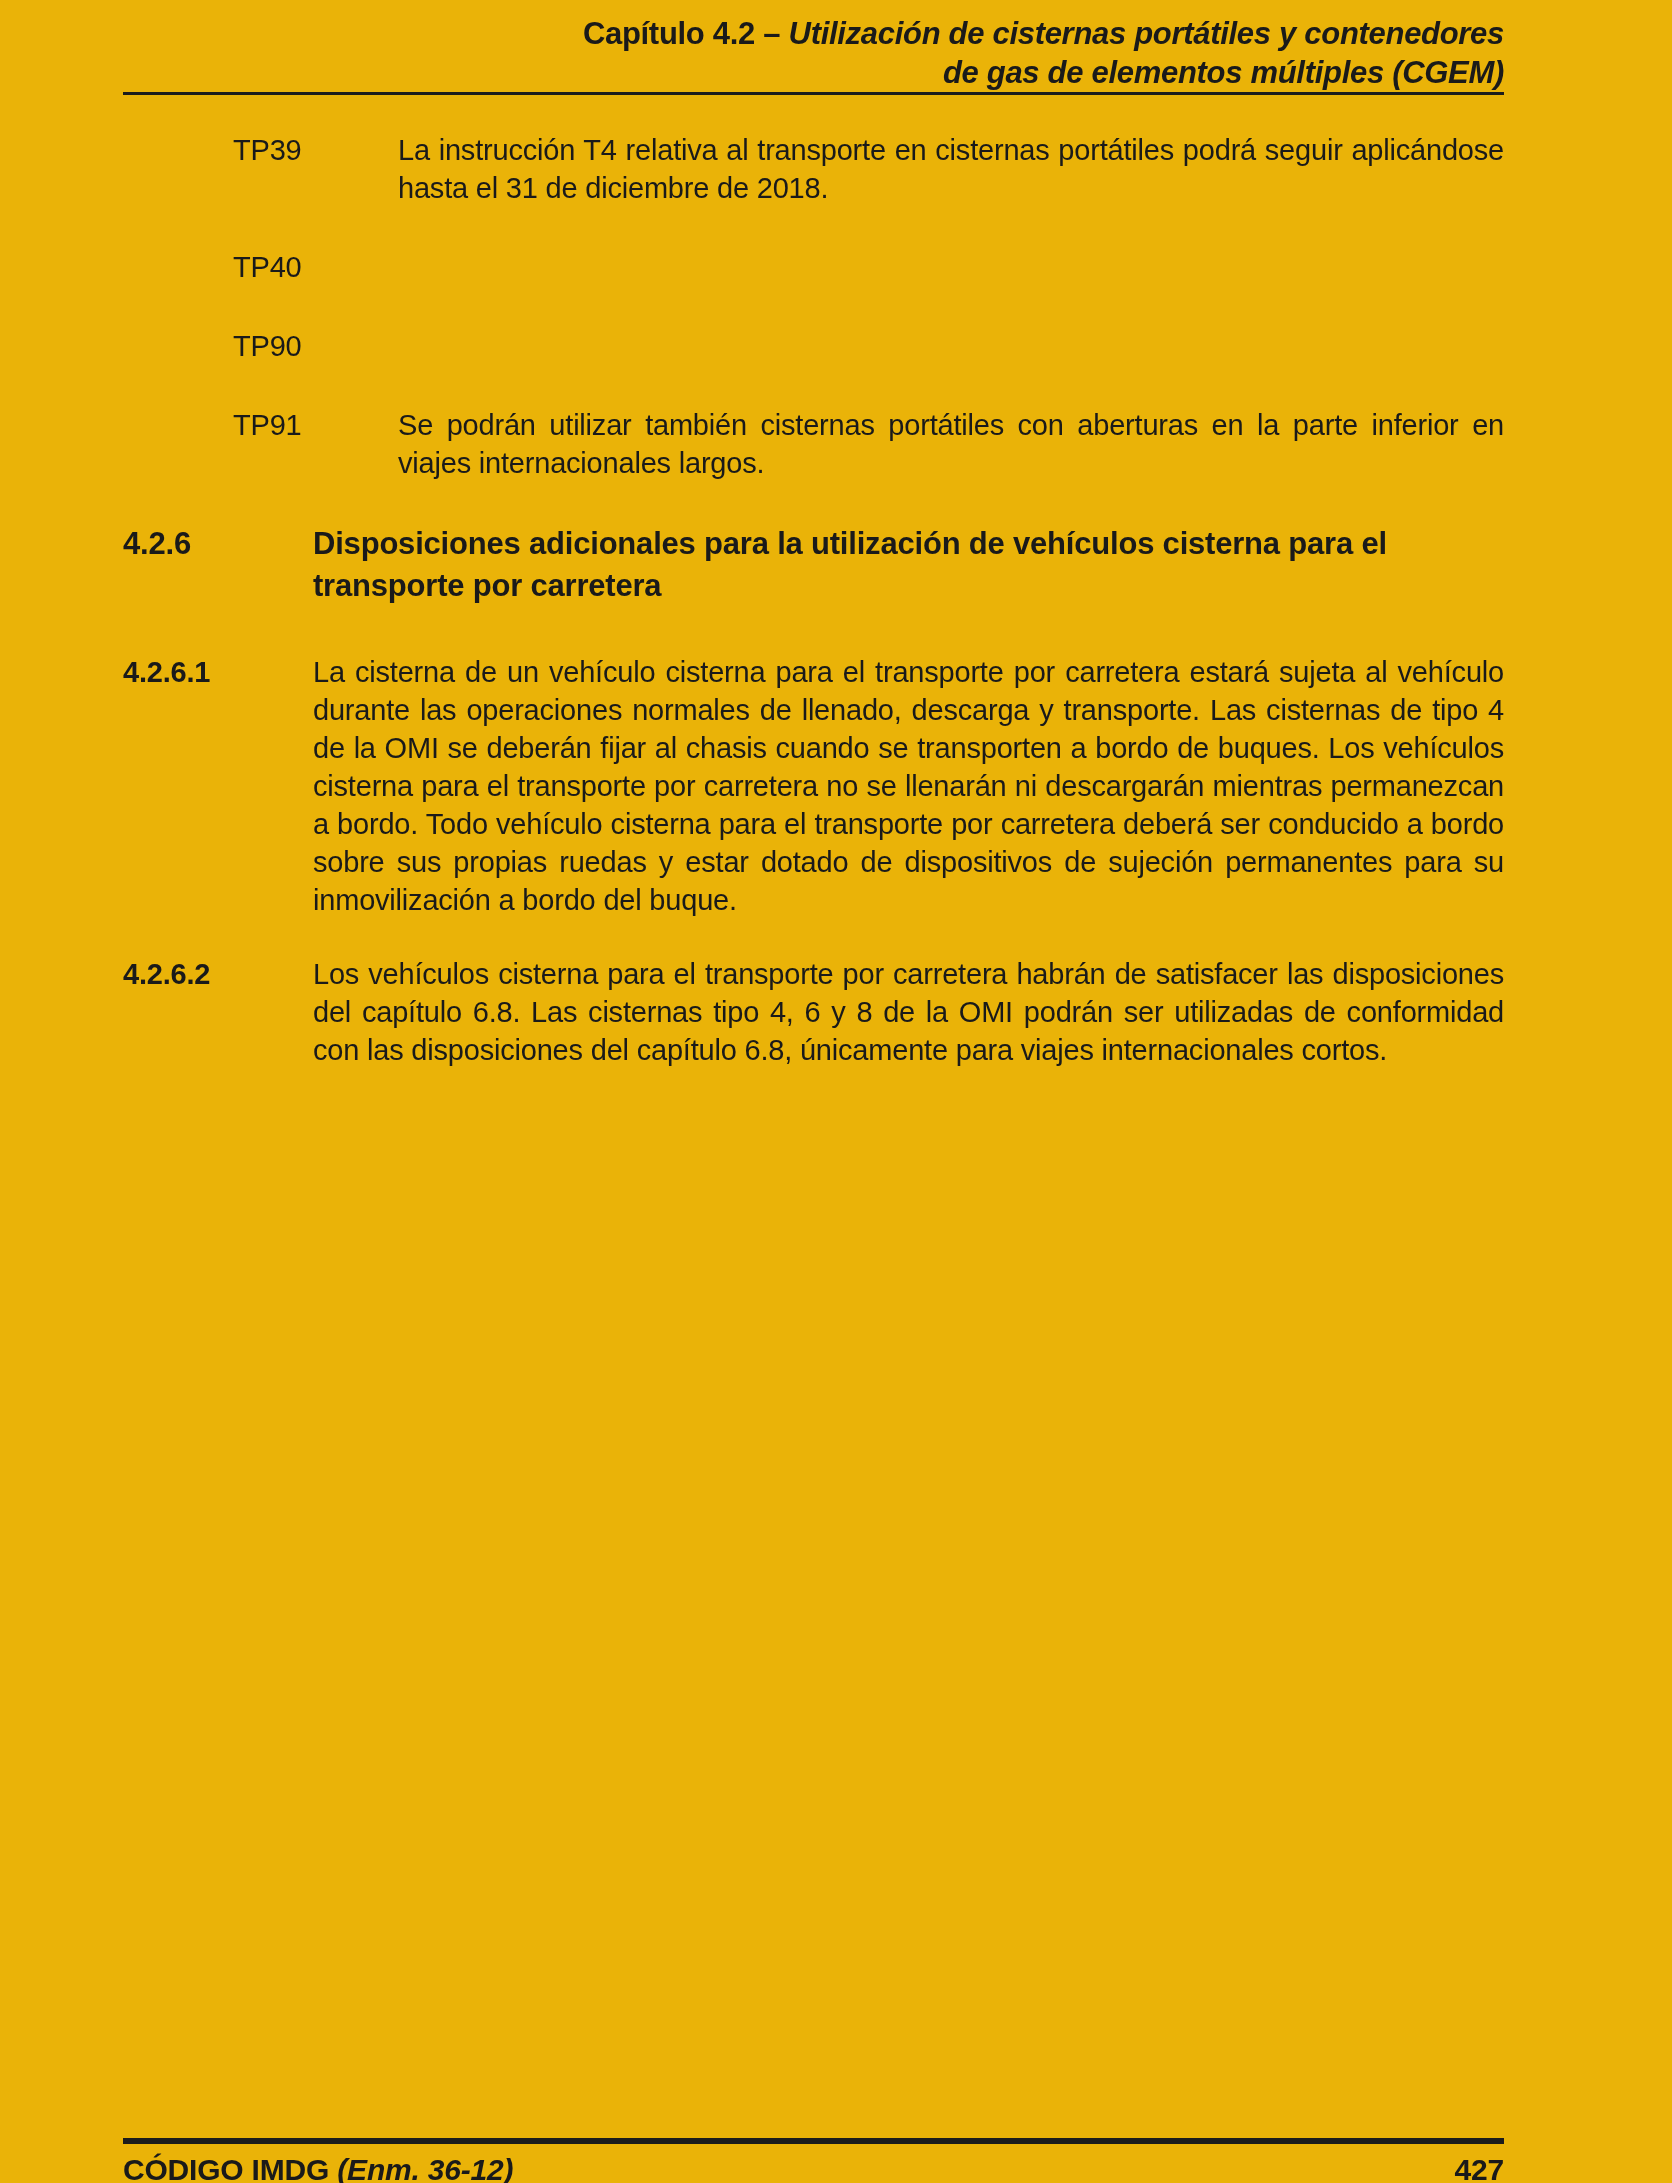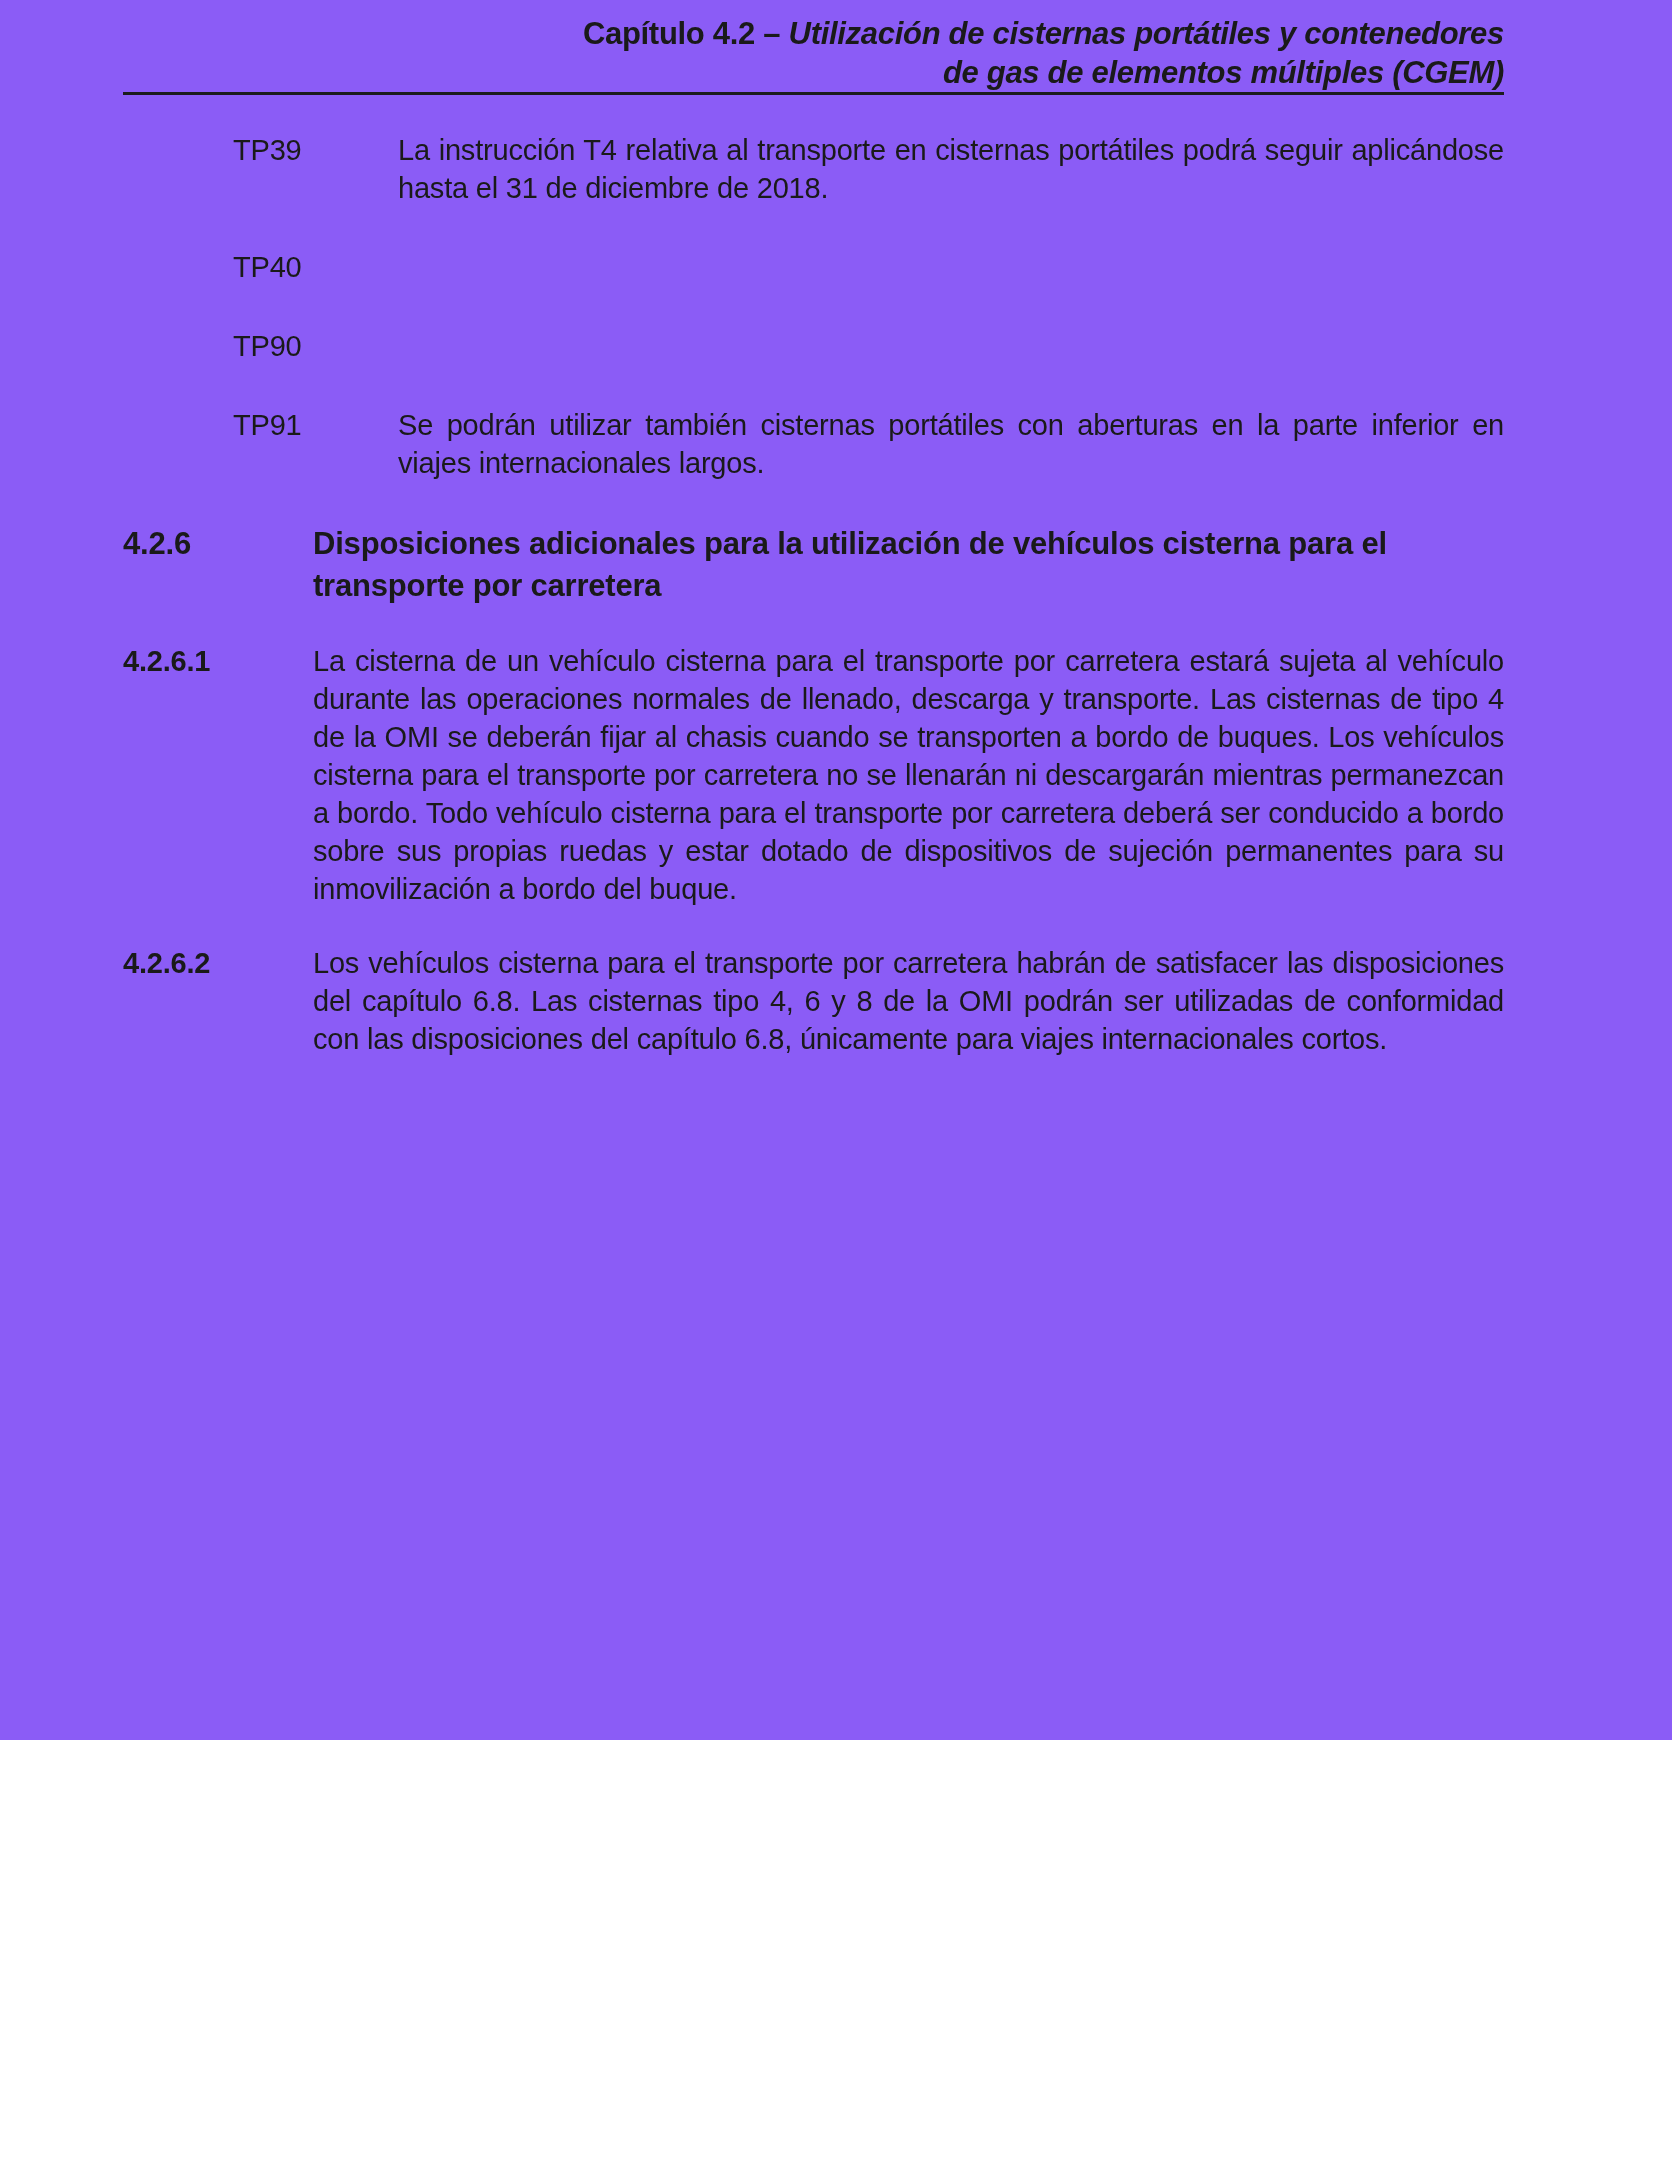--- a/index.html
+++ b/index.html
@@ -3,22 +3,22 @@
 <meta charset="utf-8">
 <style>
   html, body {
     margin: 0;
     padding: 0;
     background: #ffffff;
   }
   .page {
     position: relative;
     width: 1672px;
-    height: 1740px;
-    background: #8b5cf6;
+    height: 2183px;
+    background: #eab308;
     font-family: "Liberation Sans", sans-serif;
     color: #1a1a1a;
     overflow: hidden;
   }
 
   
   .running-header {
     position: absolute;
     left: 123px;
     right: 168px;
@@ -62,21 +62,21 @@
   }
   .tp-text {
     flex: 1;
     text-align: justify;
     margin-left: 44px;
   }
 
   .section-heading-row {
     display: flex;
     margin-top: 28px;
-    margin-bottom: 35px;
+    margin-bottom: 46px;
     font-weight: bold;
     font-size: 31px;
     line-height: 42px;
   }
   .section-row {
     display: flex;
     margin-bottom: 36px;
   }
   .sec-num {
     width: 190px;

